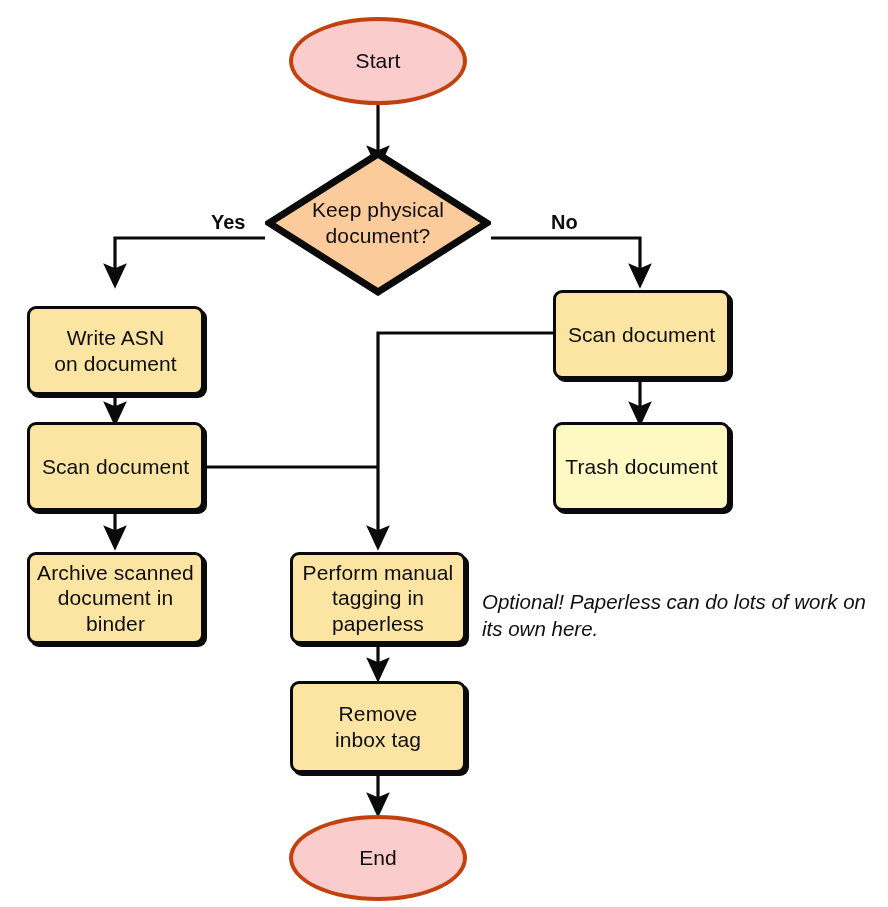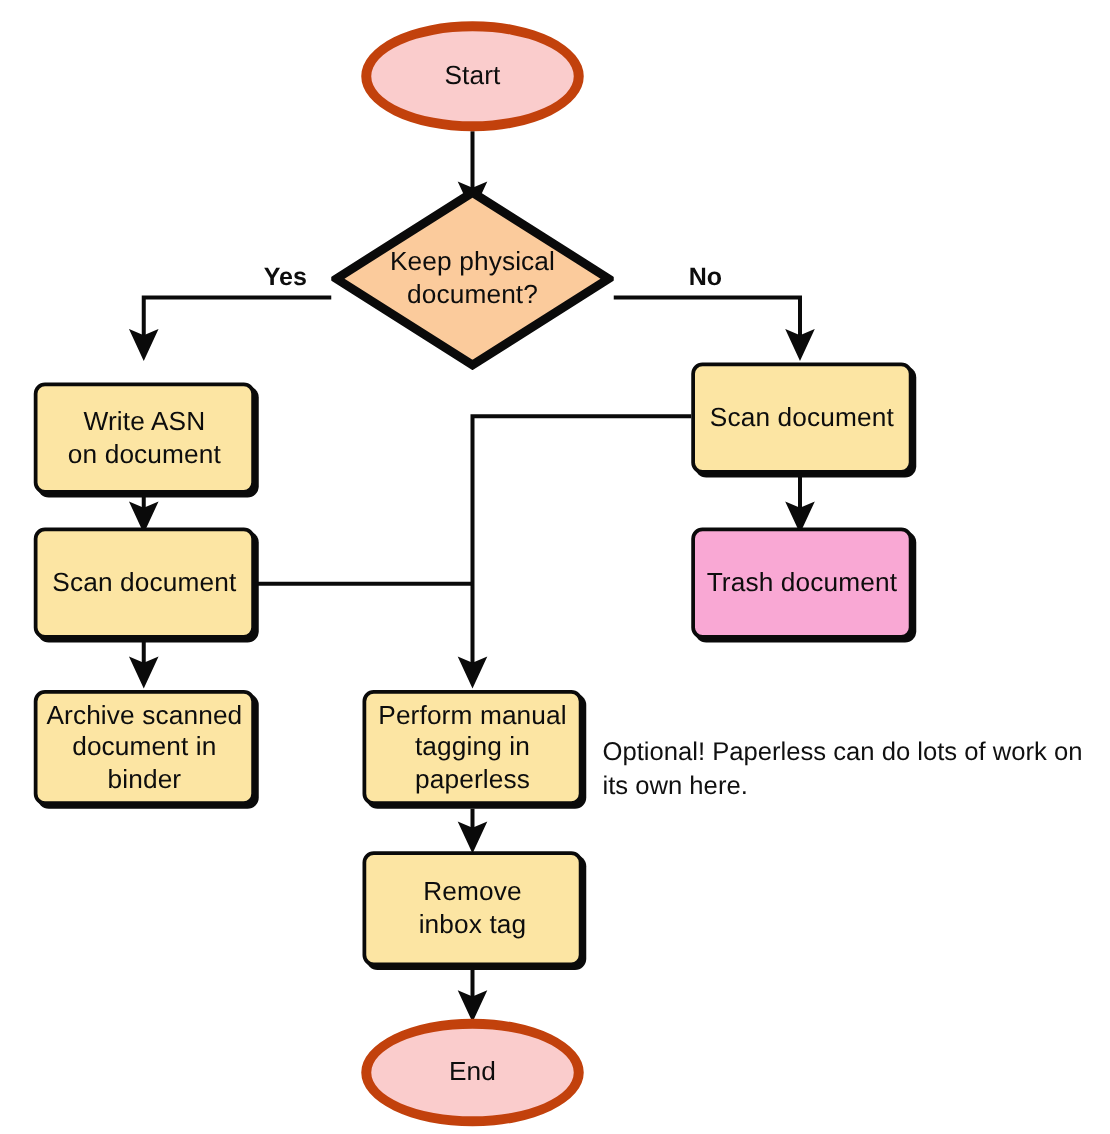--- a/index.html
+++ b/index.html
@@ -39,21 +39,21 @@
     letter-spacing: 0.1px;
     white-space: pre-line;
     z-index: 2;
   }
   .node.process {
     border: 3px solid #0a0a0a;
     border-radius: 9px;
     box-shadow: 3px 3px 0 0 #0a0a0a;
   }
   .node.terminator {
-    border: 8px solid #c2410c;
+    border: 4px solid #c2410c;
     border-radius: 50%;
   }
   .node.decision {
     border: none;
     background: transparent;
     box-shadow: none;
   }
   .decision-shape {
     position: absolute;
     left: 0;
@@ -69,20 +69,21 @@
   .edge-label {
     position: absolute;
     font-size: 20px;
     color: #0d0d0d;
     z-index: 3;
     white-space: nowrap;
     font-weight: bold;
   }
   .annotation {
     position: absolute;
+    font-style: italic;
     font-size: 20.5px;
     line-height: 1.34;
     color: #101010;
     z-index: 3;
     white-space: pre-line;
   }
 </style>
 </head>
 <body>
 
@@ -136,21 +137,21 @@
   <div class="node process" style="left:27px; top:552px; width:177px; height:92px; background:#fce5a3;">
     <span>Archive scanned
 document in
 binder</span>
   </div>
 
   <div class="node process" style="left:553px; top:290px; width:177px; height:89px; background:#fce5a3;">
     <span>Scan document</span>
   </div>
 
-  <div class="node process" style="left:553px; top:422px; width:177px; height:89px; background:#f9a8d4;">
+  <div class="node process" style="left:553px; top:422px; width:177px; height:89px; background:#fef9c3;">
     <span>Trash document</span>
   </div>
 
   <div class="node process" style="left:290px; top:552px; width:176px; height:92px; background:#fce5a3;">
     <span>Perform manual
 tagging in
 paperless</span>
   </div>
 
   <div class="node terminator" style="left:289px; top:815px; width:178px; height:86px; background:#facccc;">

